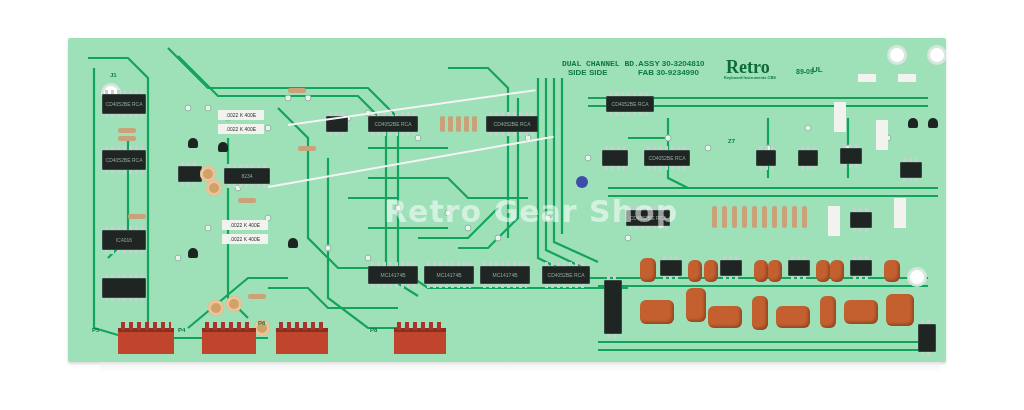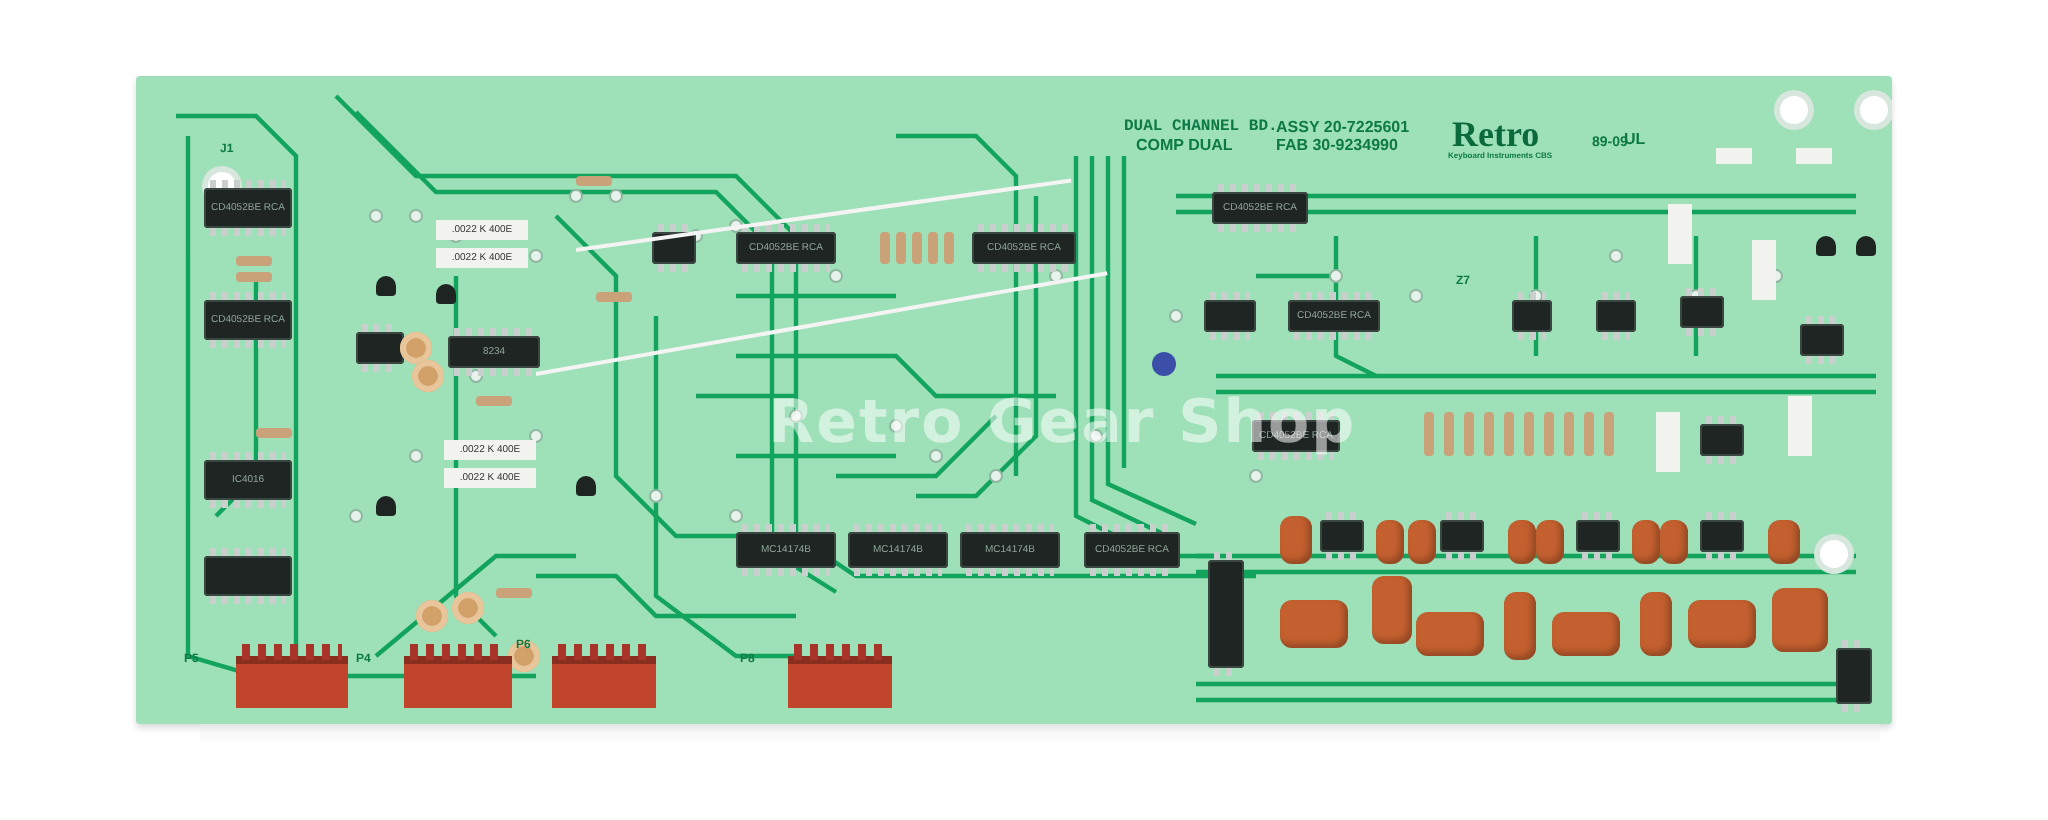--- a/index.html
+++ b/index.html
@@ -97,22 +97,22 @@
         <circle cx="480" cy="180" r="3"></circle>
     </g>
   </svg>
 
   <div class="hole" style="left:36px;top:48px;"></div>
   <div class="hole" style="left:822px;top:10px;"></div>
   <div class="hole" style="left:862px;top:10px;"></div>
   <div class="hole" style="left:842px;top:232px;"></div>
 
   <div class="silk" style="left:494px;top:22px;font-size:8px;font-family:Liberation Mono, monospace;">DUAL CHANNEL BD.</div>
-  <div class="silk" style="left:500px;top:31px;font-size:8px;">COMP DUAL</div>
-  <div class="silk" style="left:570px;top:22px;font-size:8px;">ASSY 20-7225601</div>
+  <div class="silk" style="left:500px;top:31px;font-size:8px;">SIDE SIDE</div>
+  <div class="silk" style="left:570px;top:22px;font-size:8px;">ASSY 30-3204810</div>
   <div class="silk" style="left:570px;top:31px;font-size:8px;">FAB 30-9234990</div>
   <div class="silk logo-r" style="left:658px;top:20px;">Retro</div>
   <div class="silk" style="left:656px;top:38px;font-size:4px;">Keyboard Instruments CBS</div>
   <div class="silk" style="left:728px;top:30px;font-size:7px;">89-09</div>
   <div class="silk" style="left:744px;top:28px;font-size:8px;">UL</div>
   <div class="silk" style="left:660px;top:100px;font-size:6px;">Z7</div>
   <div class="silk" style="left:42px;top:34px;font-size:6px;">J1</div>
 
   <div class="ic" style="left:34px;top:56px;width:44px;height:20px;">
       <span>CD4052BE RCA</span>

